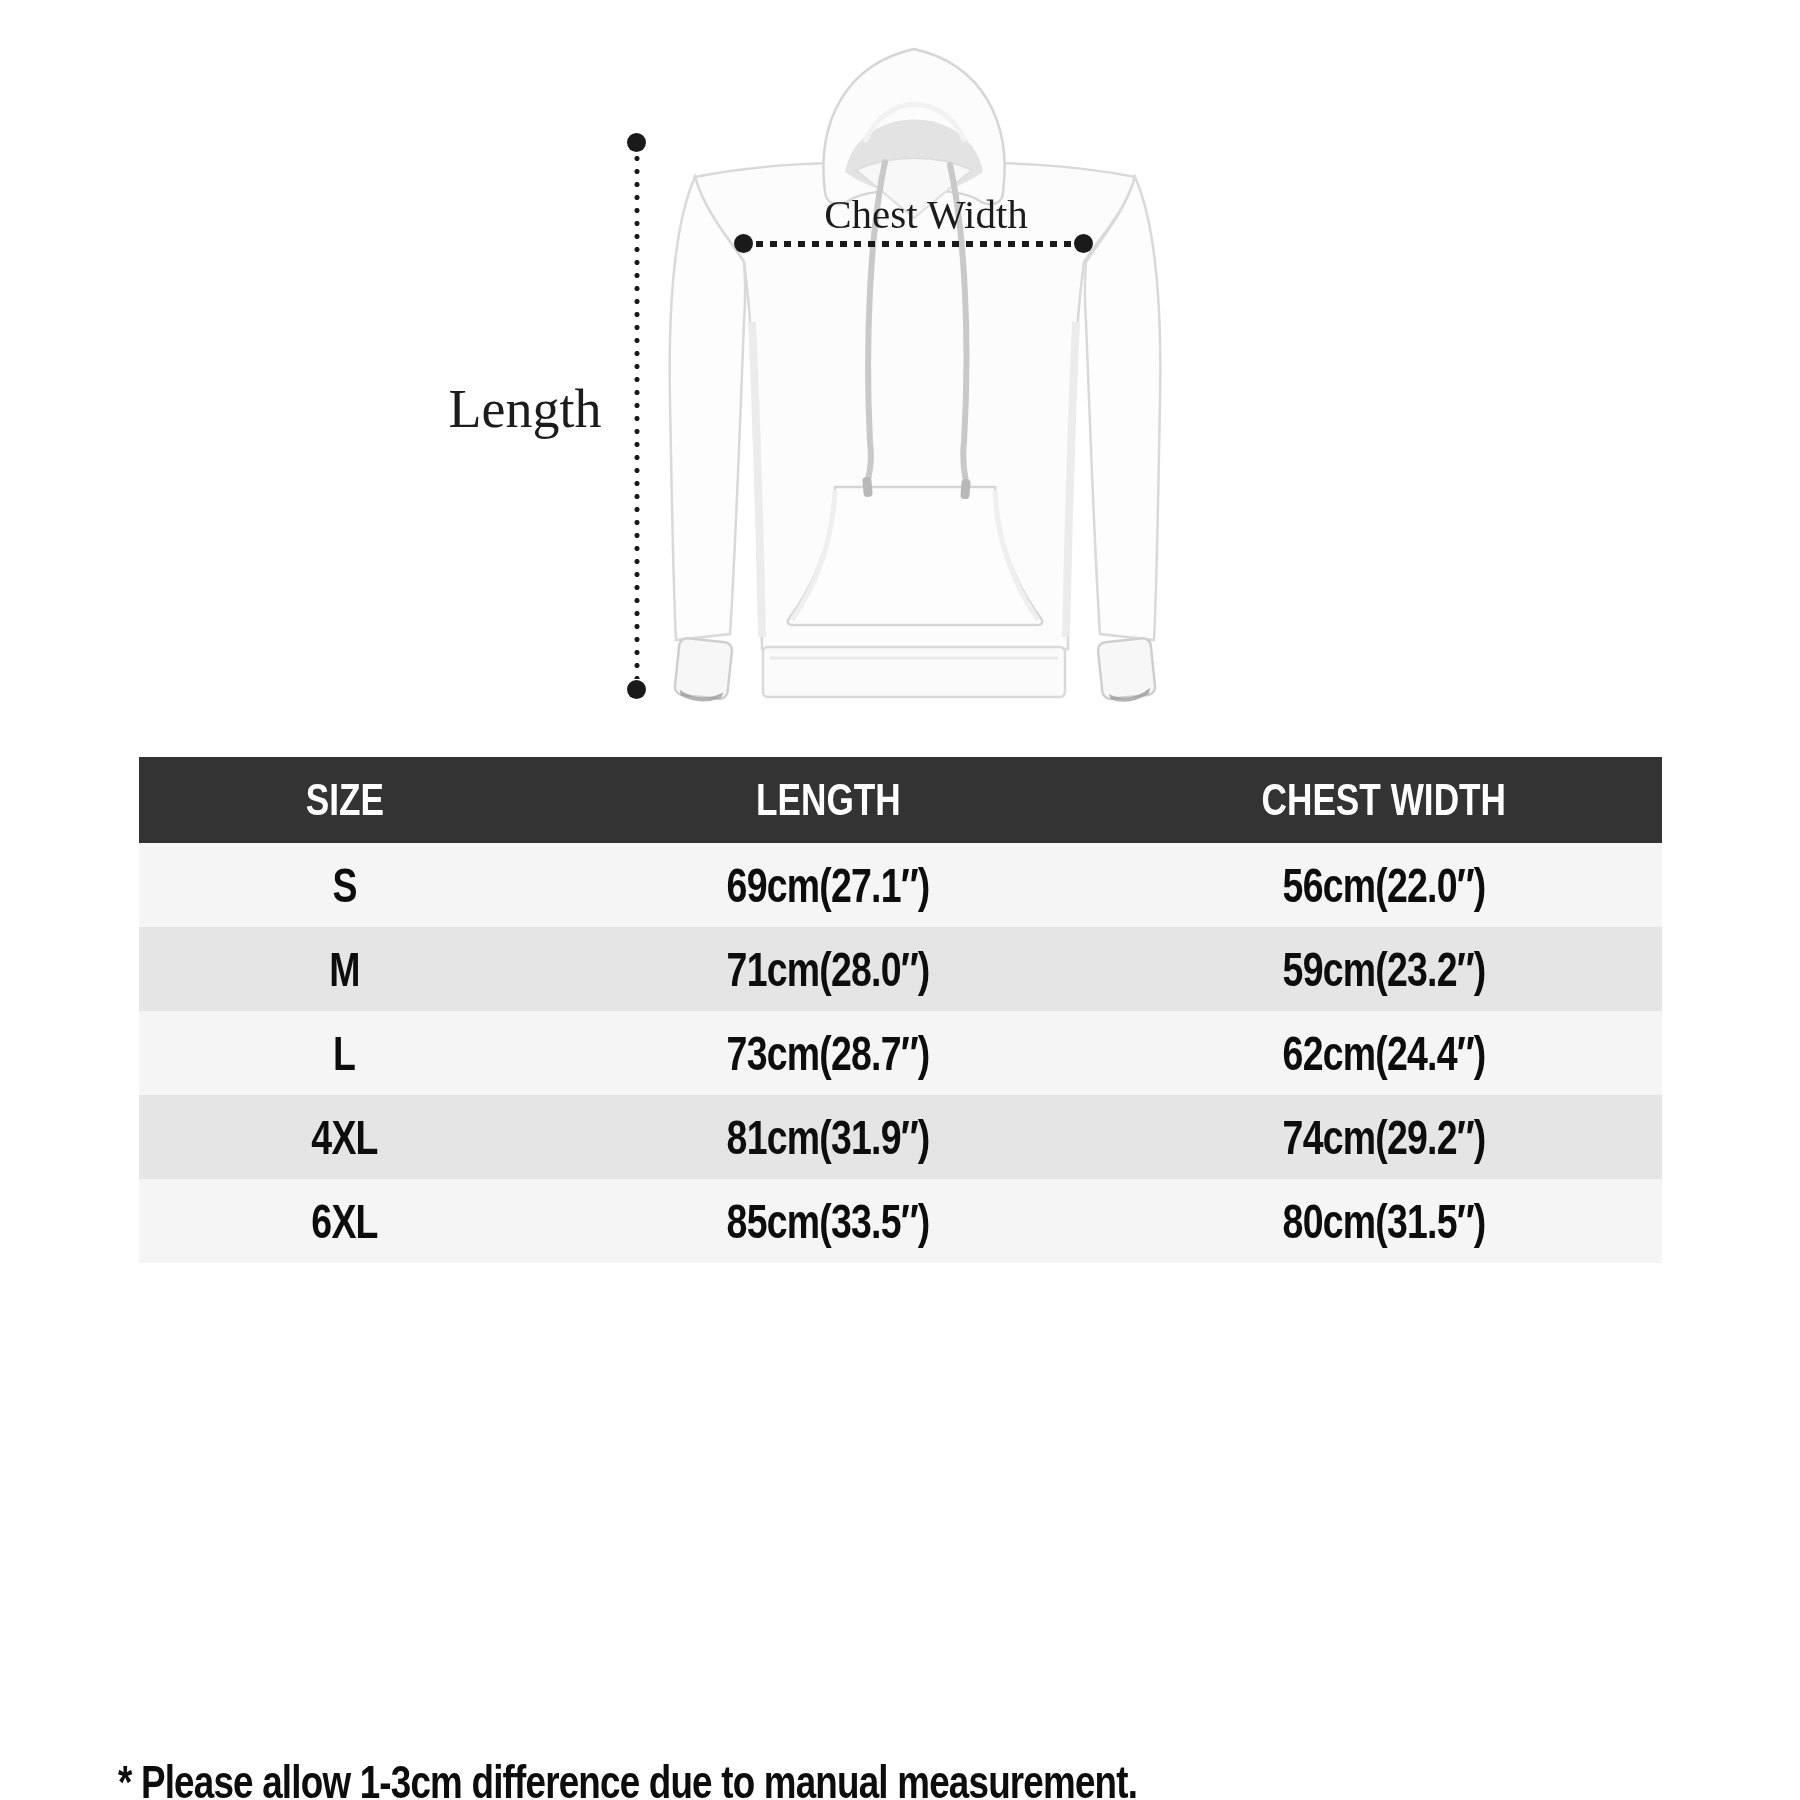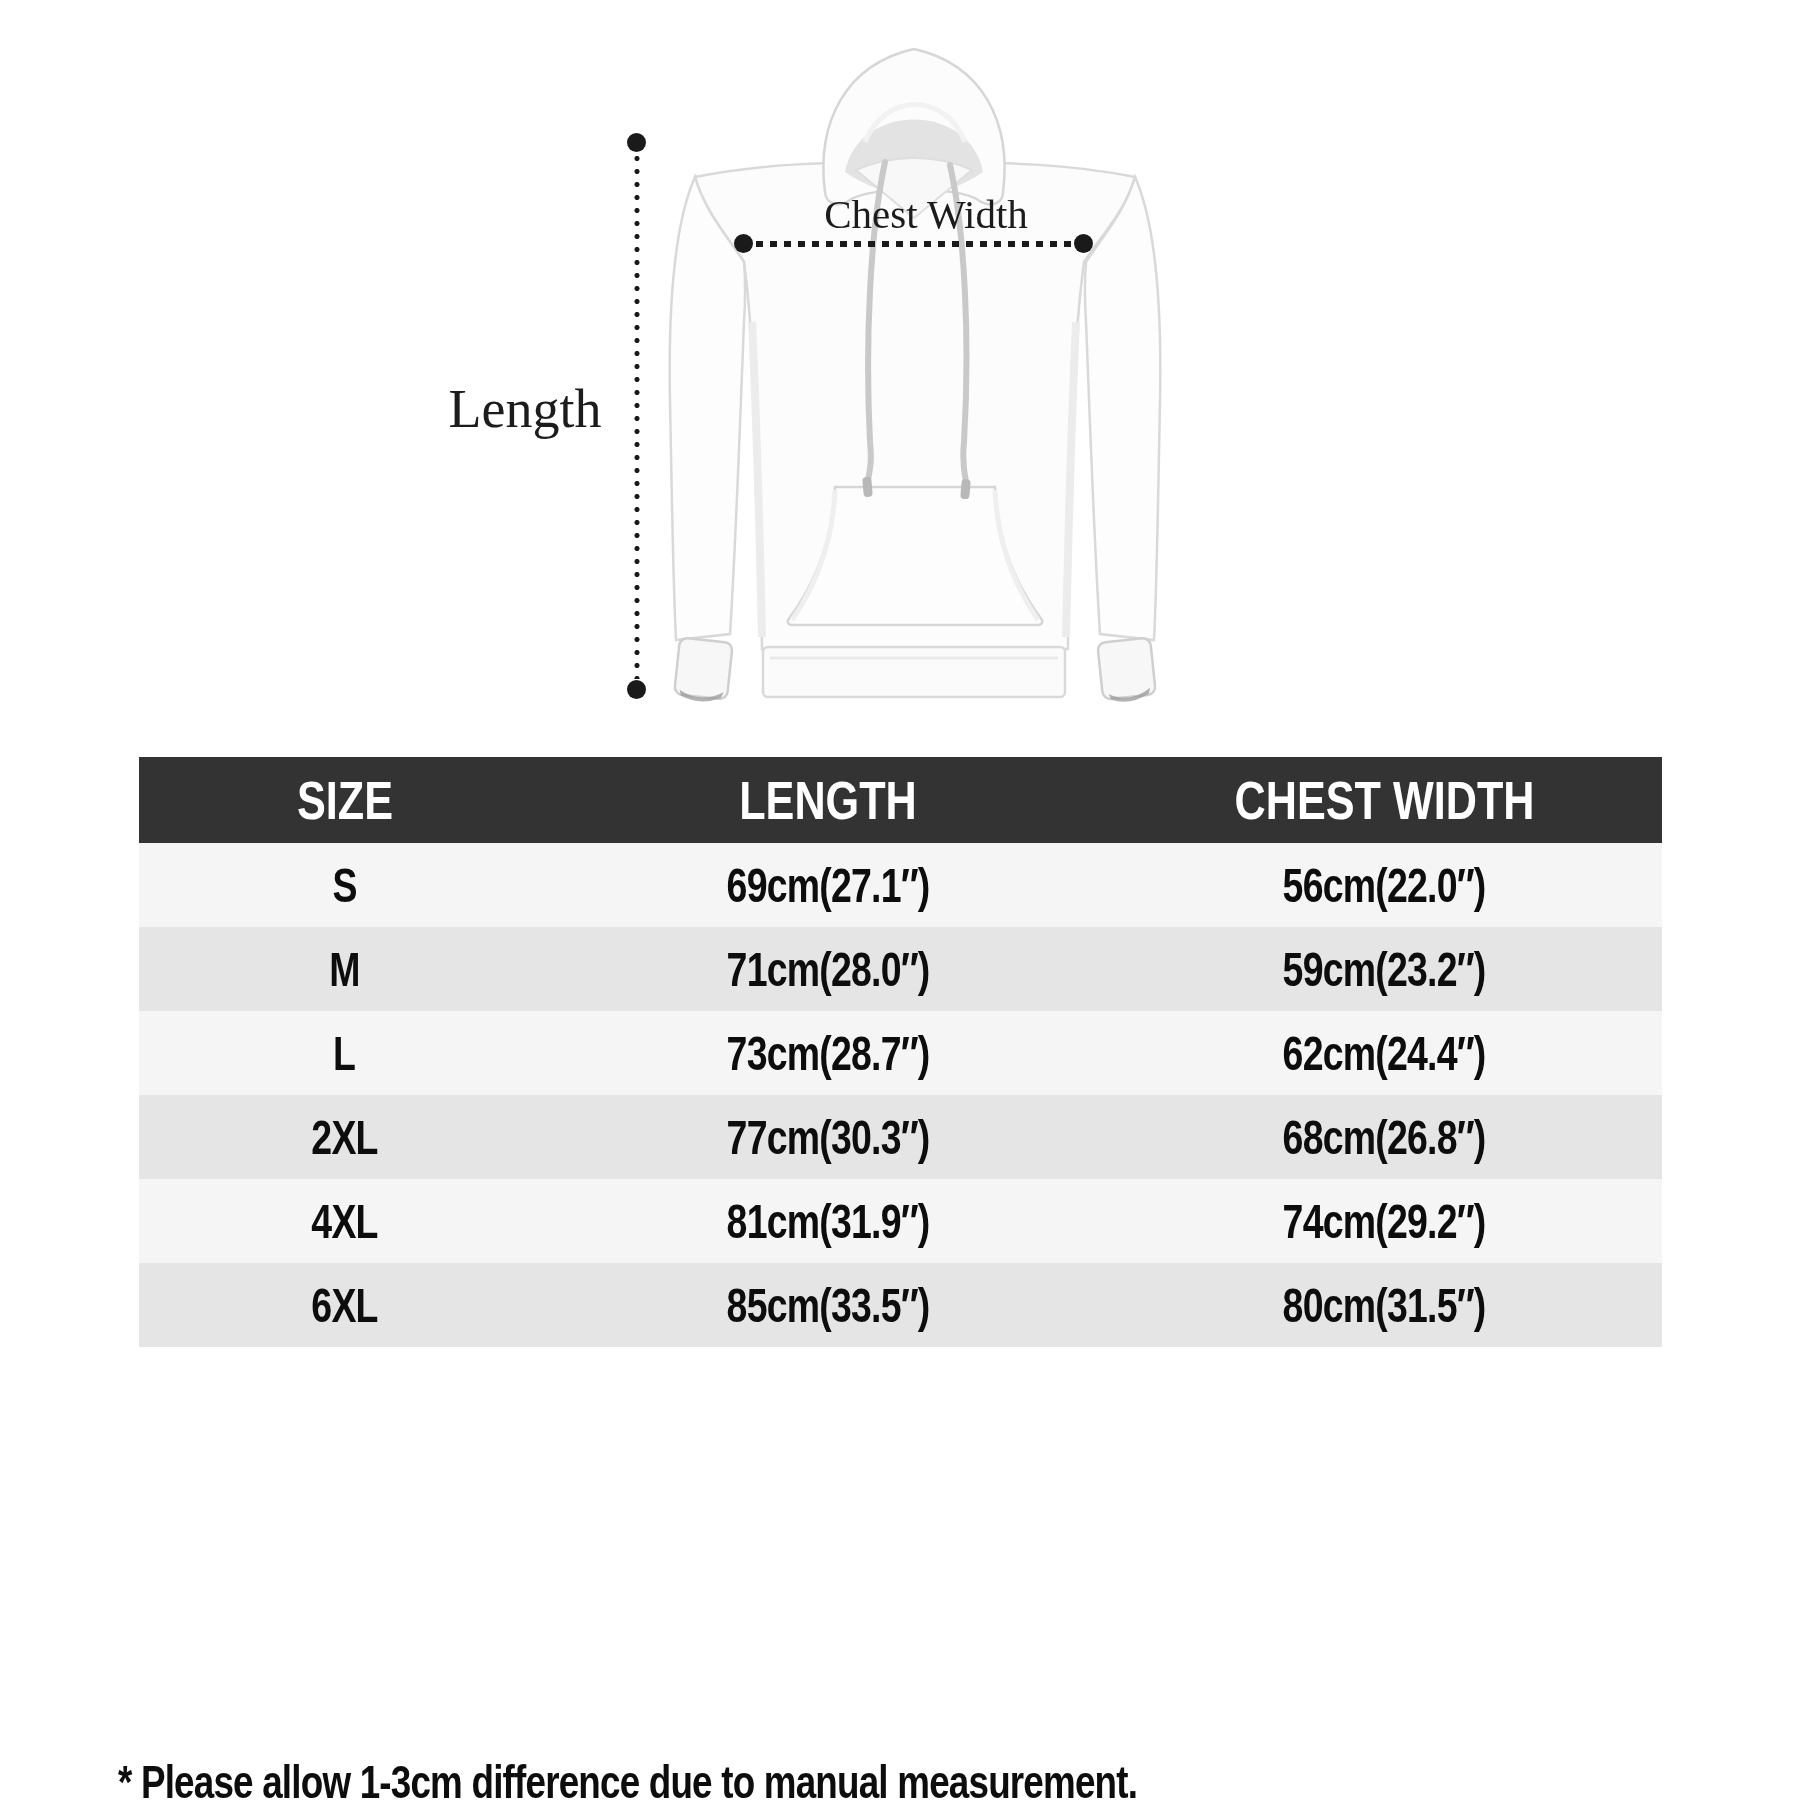--- a/index.html
+++ b/index.html
@@ -33,21 +33,21 @@
 
   .hoodie-svg { position:absolute; left:620px; top:22px; width:590px; height:710px; }
 
   
   .size-table {
     position:absolute; left:139px; top:757px; width:1523px;
     border-collapse:collapse; table-layout:fixed;
   }
   .size-table th {
     height:86px; background:#333333; color:#ffffff;
-    font-size:54px; font-weight:bold; text-align:center; vertical-align:middle; padding:0;
+    font-size:44px; font-weight:bold; text-align:center; vertical-align:middle; padding:0;
   }
   .size-table td {
     height:84px; color:#0d0d0d;
     font-size:48px; font-weight:bold; text-align:center; vertical-align:middle; padding:0;
   }
   .size-table tbody tr:nth-child(odd)  { background:#f5f5f5; }
   .size-table tbody tr:nth-child(even) { background:#e5e5e5; }
 
   .cnd  { display:inline-block; transform:scaleX(0.78); letter-spacing:-1px; white-space:nowrap; }
   .cndh { display:inline-block; transform:scaleX(0.80); letter-spacing:0px; white-space:nowrap; }
@@ -169,25 +169,20 @@
         <td><span class="cnd">M</span></td>
         <td><span class="cnd">71cm(28.0″)</span></td>
         <td><span class="cnd">59cm(23.2″)</span></td>
       </tr>
       <tr>
         <td><span class="cnd">L</span></td>
         <td><span class="cnd">73cm(28.7″)</span></td>
         <td><span class="cnd">62cm(24.4″)</span></td>
       </tr>
       <tr>
-        <td><span class="cnd">2XL</span></td>
-        <td><span class="cnd">77cm(30.3″)</span></td>
-        <td><span class="cnd">68cm(26.8″)</span></td>
-      </tr>
-      <tr>
         <td><span class="cnd">4XL</span></td>
         <td><span class="cnd">81cm(31.9″)</span></td>
         <td><span class="cnd">74cm(29.2″)</span></td>
       </tr>
       <tr>
         <td><span class="cnd">6XL</span></td>
         <td><span class="cnd">85cm(33.5″)</span></td>
         <td><span class="cnd">80cm(31.5″)</span></td>
       </tr>
     </tbody>

